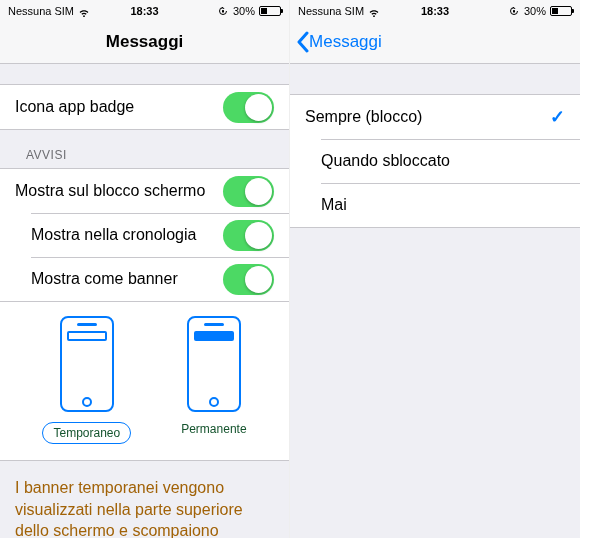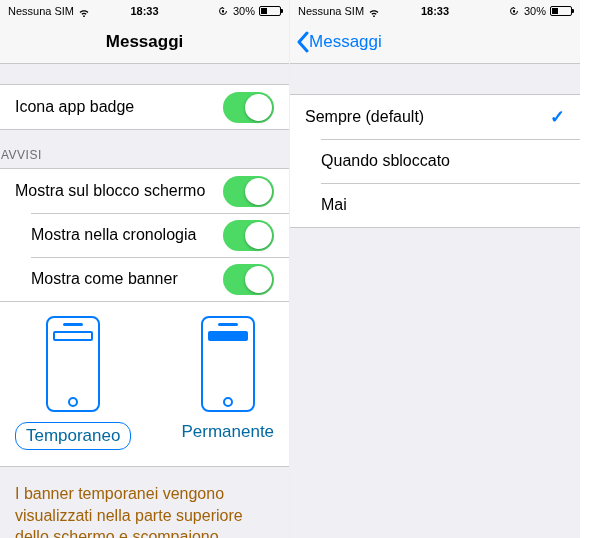--- a/index.html
+++ b/index.html
@@ -27,37 +27,37 @@
 
   
   .group { background: #fff; border-top: 1px solid #c8c7cc; border-bottom: 1px solid #c8c7cc; }
   .cell { display: flex; align-items: center; justify-content: space-between; min-height: 44px; padding: 0 15px; background: #fff; font-size: 16px; color: #000; }
   .cell + .cell { border-top: 1px solid #c8c7cc; margin-left: 16px; }
   .group .cell + .cell { border-top: 1px solid #c8c7cc; }
   .group .cell:not(:first-child) { position: relative; }
   .group .cell:not(:first-child)::before { content:""; position:absolute; left:15px; right:0; top:0; height:1px; background:#c8c7cc; }
   .group .cell + .cell { border-top: none; }
 
-  .header-label { font-size: 12px; color: #6d6d72; padding: 18px 15px 6px 1px; text-transform: uppercase; letter-spacing: 0.5px; }
+  .header-label { font-size: 12px; color: #6d6d72; padding: 18px 15px 6px 26px; text-transform: uppercase; letter-spacing: 0.5px; }
   .footer-label { font-size: 16px; color: #a16207; padding: 16px 15px 14px 15px; line-height: 1.35; }
 
   
   .toggle { width: 51px; height: 31px; border-radius: 16px; background: #4cd964; position: relative; flex-shrink: 0; }
   .toggle .knob { position: absolute; right: 2px; top: 2px; width: 27px; height: 27px; border-radius: 50%; background: #fff; box-shadow: 0 1px 3px rgba(0,0,0,0.3); }
 
   
   .banner-picker { display: flex; justify-content: center; gap: 50px; padding: 14px 0 16px 0; background: #fff; border-bottom: 1px solid #c8c7cc; }
   .banner-opt { display: flex; flex-direction: column; align-items: center; gap: 10px; }
   .phone-icon { width: 54px; height: 96px; border: 2px solid #007aff; border-radius: 8px; position: relative; }
   .phone-icon .notch { position: absolute; top: 5px; left: 50%; transform: translateX(-50%); width: 20px; height: 3px; background: #007aff; border-radius: 2px; }
   .phone-icon .home { position: absolute; bottom: 3px; left: 50%; transform: translateX(-50%); width: 10px; height: 10px; border: 2px solid #007aff; border-radius: 50%; }
   .phone-icon .bar { position: absolute; top: 13px; left: 5px; right: 5px; height: 10px; border-radius: 2px; }
   .bar.outline { border: 2px solid #007aff; }
   .bar.filled { background: #007aff; }
-  .banner-cap { font-size: 17px; color: #0369a1; }
+  .banner-cap { font-size: 12px; color: #14532d; }
   .banner-cap.pill { border: 1px solid #007aff; border-radius: 12px; padding: 3px 10px; }
 
   
   .check { color: #007aff; font-size: 18px; font-weight: 600; }
 
   .spacer-top { height: 30px; }
 </style>
 </head>
 <body>
 
@@ -178,21 +178,21 @@
         <svg viewBox="0 0 13 22">
             <polyline points="11,2 3,11 11,20" fill="none" stroke="#007aff" stroke-width="3" stroke-linecap="round" stroke-linejoin="round"></polyline>
           </svg>
         <span>Messaggi</span>
       </div>
     </div>
 
     <div class="spacer-top"></div>
     <div class="group">
       <div class="cell">
-        <span>Sempre (default)</span>
+        <span>Sempre (blocco)</span>
         <span class="check">✓</span>
       </div>
       <div class="cell">
         <span>Quando sbloccato</span>
       </div>
       <div class="cell">
         <span>Mai</span>
       </div>
     </div>
   </div>

